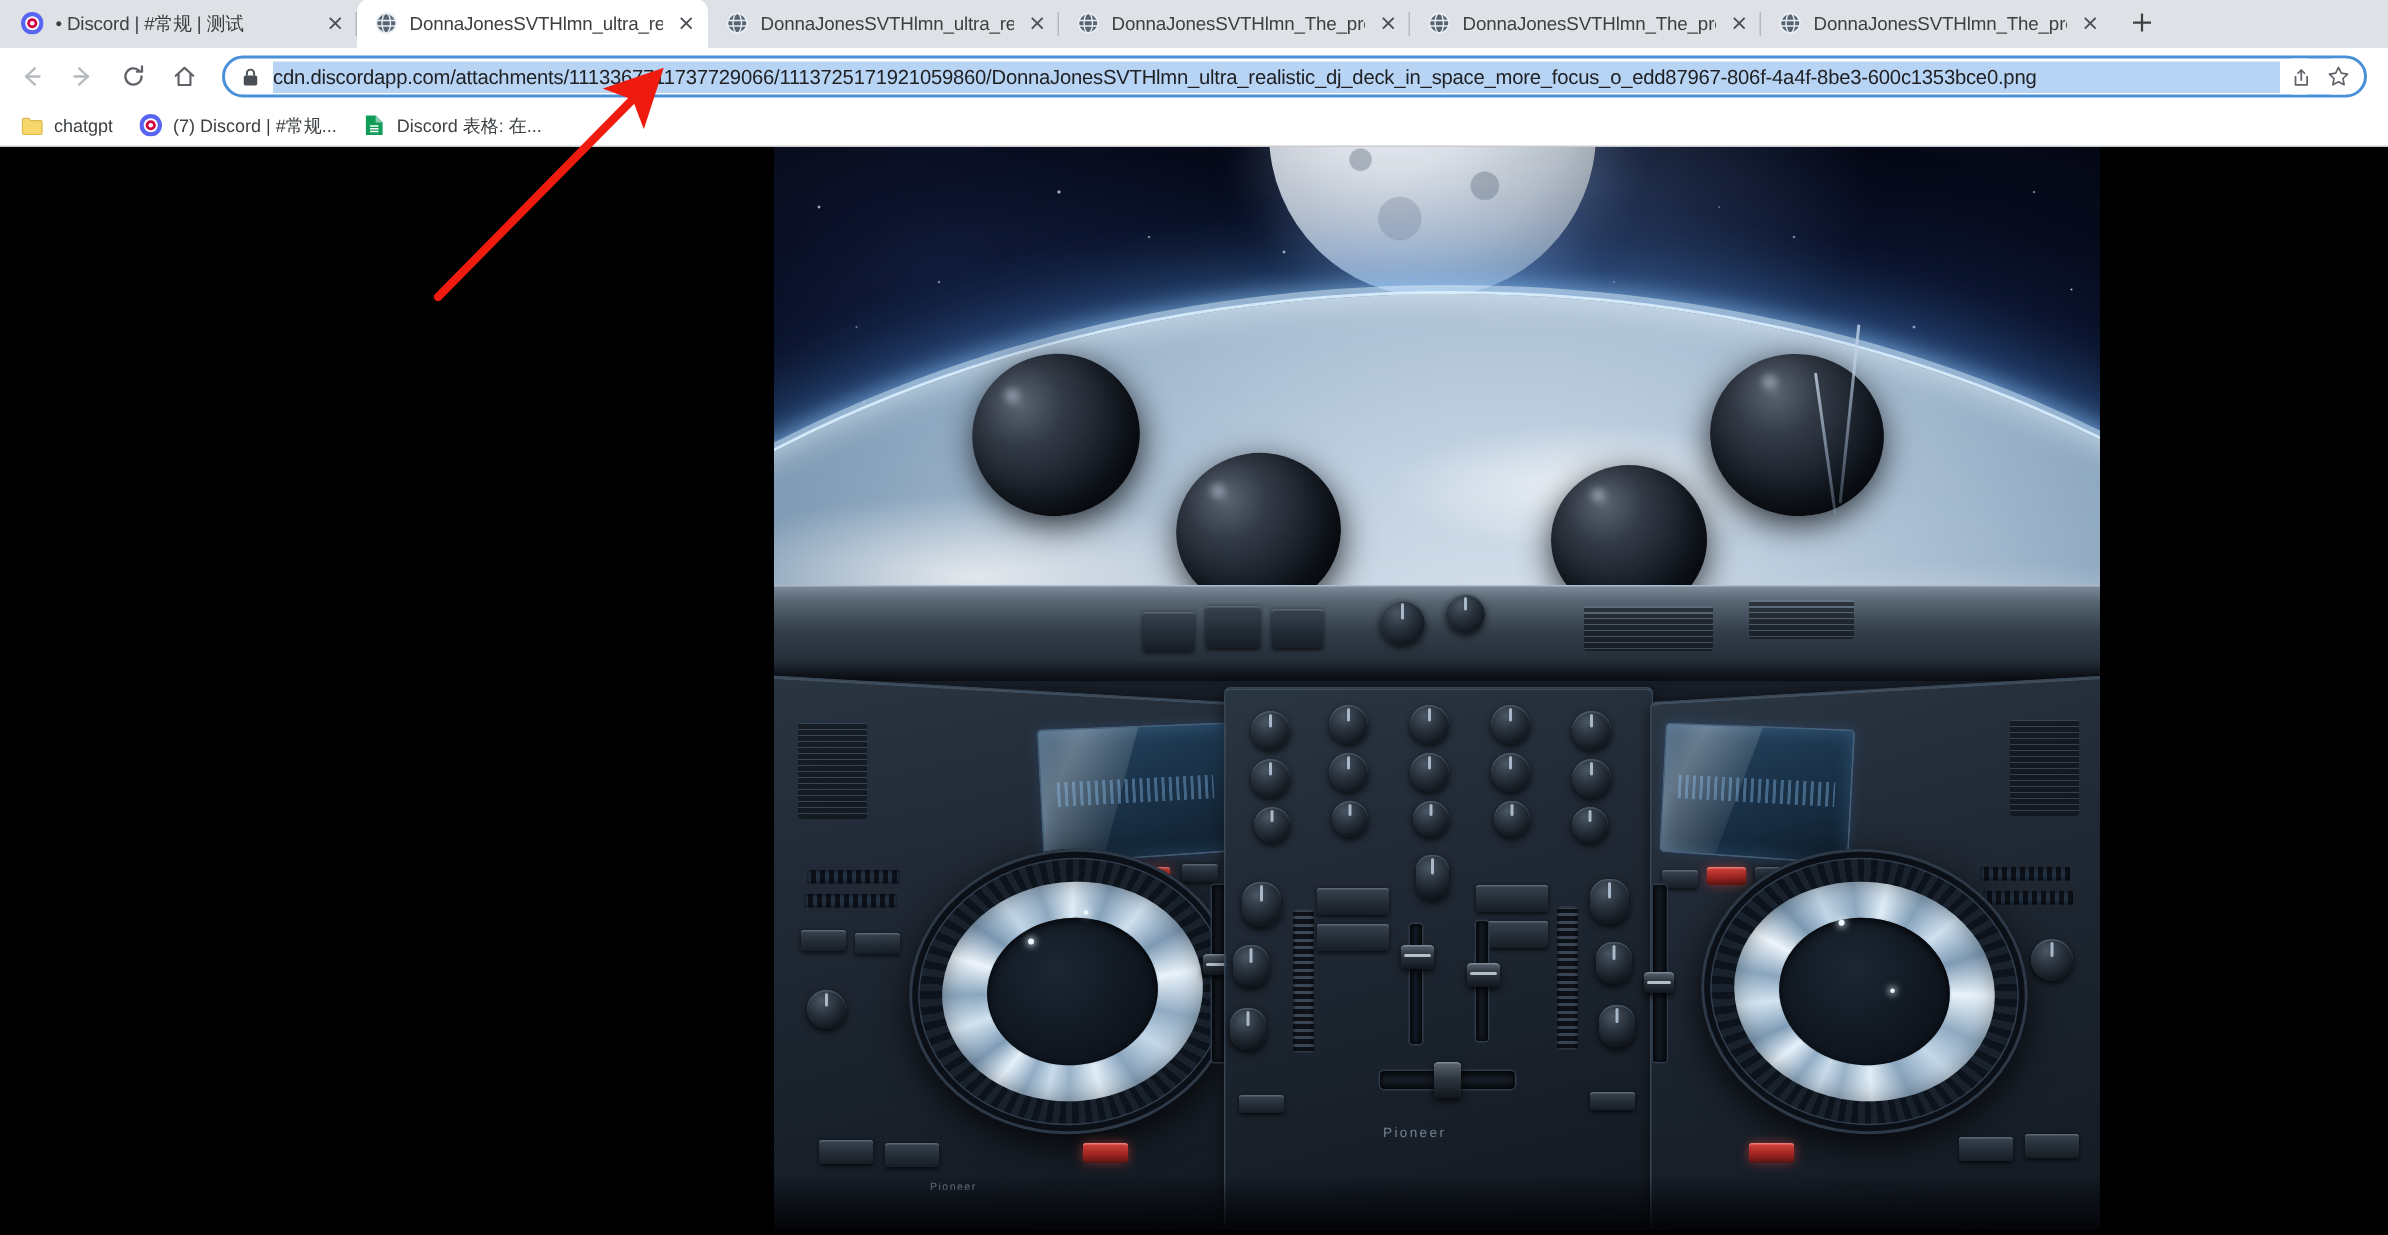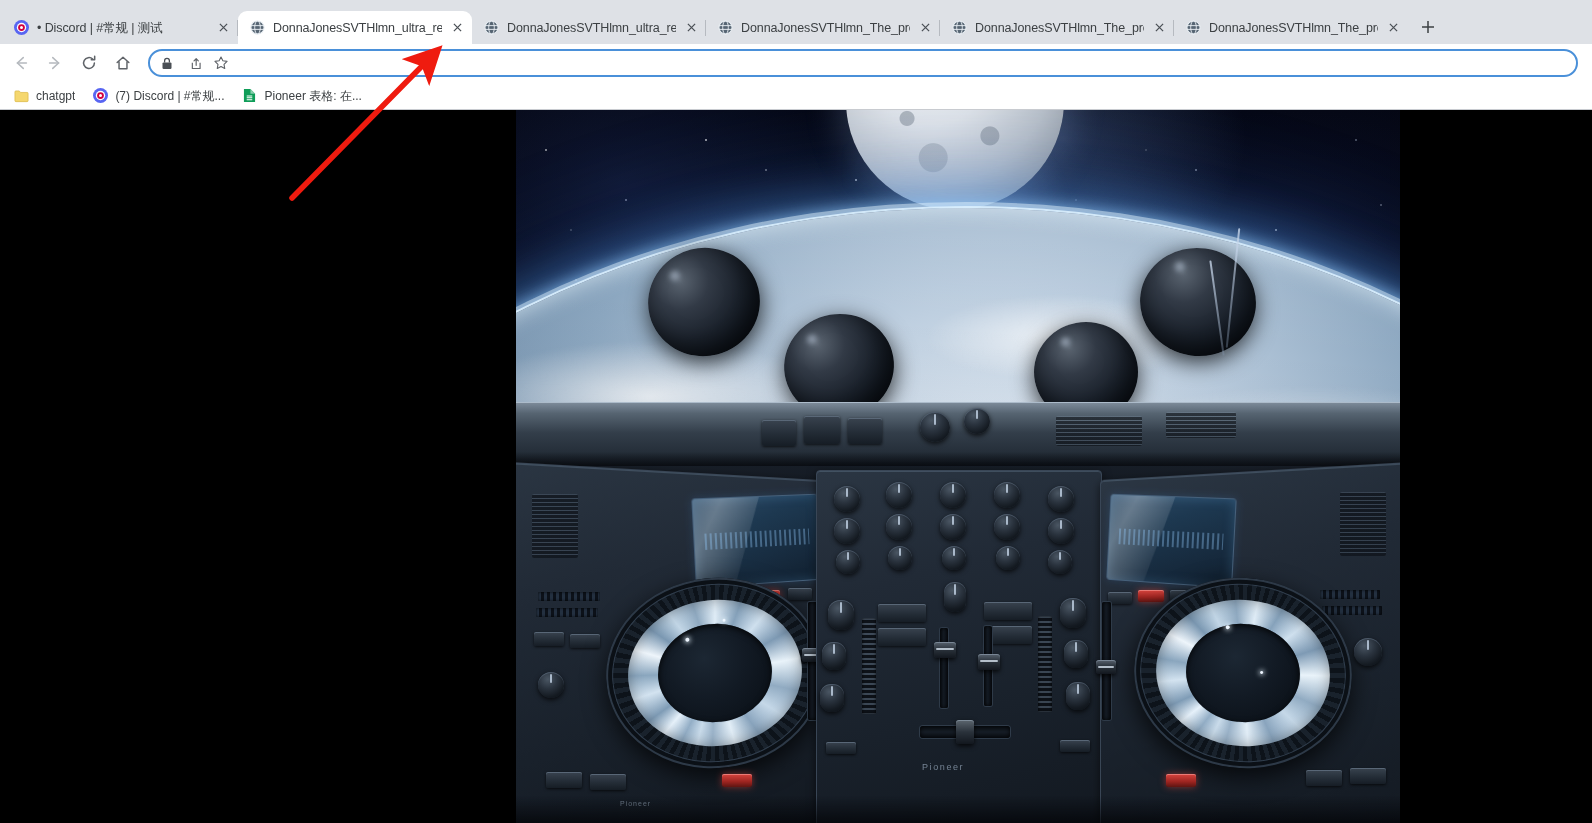--- a/index.html
+++ b/index.html
@@ -12,21 +12,21 @@
 
   
   #browser-chrome {
     width: 1592px;
     background: #dee1e6;
     user-select: none;
   }
 
   
   #tab-strip {
-    height: 44px;
+    height: 32px;
     display: flex;
     align-items: flex-end;
     background: #dee1e6;
     padding-left: 2px;
     position: relative;
   }
   .tab {
     height: 33px;
     display: flex;
     align-items: center;
@@ -738,20 +738,21 @@
         </svg>
     </div>
 
     <div id="omnibox">
       <span id="lock-icon">
         <svg width="12" height="13" viewBox="0 0 12 13">
             <rect x="1.5" y="5.4" width="9" height="6.6" rx="1.2" fill="#4a4f55"></rect>
             <path d="M3.6 5.4 V3.8 a2.4 2.4 0 0 1 4.8 0 V5.4" stroke="#4a4f55" stroke-width="1.3" fill="none"></path>
           </svg>
       </span>
+      <span id="omnibox-url" title="cdn.discordapp.com/attachments/1113367711737729066/1113725171921059860/DonnaJonesSVTHlmn_ultra_realistic_dj_deck_in_space_more_focus_o_edd87967-806f-4a4f-8be3-600c1353bce0.png">cdn.discordapp.com/attachments/1113367711737729066/1113725171921059860/DonnaJonesSVTHlmn_ultra_realistic_dj_deck_in_space_more_focus_o_edd87967-806f-4a4f-8be3-600c1353bce0.png</span>
       <span class="omni-btn">
         <svg width="15" height="15" viewBox="0 0 18 18">
           <path d="M5.2 8 V15 h9.3 V8" stroke="#5f6368" stroke-width="1.4" fill="none" stroke-linejoin="round"></path>
           <path d="M9.8 11.2 V3.2 M9.8 3.2 L7.2 5.8 M9.8 3.2 L12.4 5.8" stroke="#5f6368" stroke-width="1.4" fill="none" stroke-linecap="round" stroke-linejoin="round"></path>
         </svg>
       </span>
       <span class="omni-btn">
         <svg width="16" height="16" viewBox="0 0 18 18">
             <path d="M9 2.2 l2.1 4.3 4.7.7 -3.4 3.3 .8 4.7 L9 13 l-4.2 2.2 .8-4.7 -3.4-3.3 4.7-.7z" stroke="#5f6368" stroke-width="1.25" fill="none" stroke-linejoin="round"></path>
           </svg>
@@ -780,21 +781,21 @@
       <span class="bm-label">(7) Discord | #常规...</span>
     </div>
     <div class="bookmark">
       <span class="bm-icon">
         <svg width="13" height="15" viewBox="0 0 14 16">
             <path d="M1 1h7l5 5v9H1z" fill="#0f9d58"></path>
             <path d="M8 1l5 5H8z" fill="#87ceac"></path>
             <path d="M4 8h6v1H4zM4 10h6v1H4zM4 12h6v1H4z" fill="#fff"></path>
           </svg>
       </span>
-      <span class="bm-label">Pioneer 表格: 在...</span>
+      <span class="bm-label">Discord 表格: 在...</span>
     </div>
   </div>
 </div>
 
 <div id="page-viewport">
 
   <div id="space-image" title="Ultra realistic DJ deck floating in space above Earth with the Moon overhead">
 
     <div class="sky"></div>
     <div class="nebula"></div>

